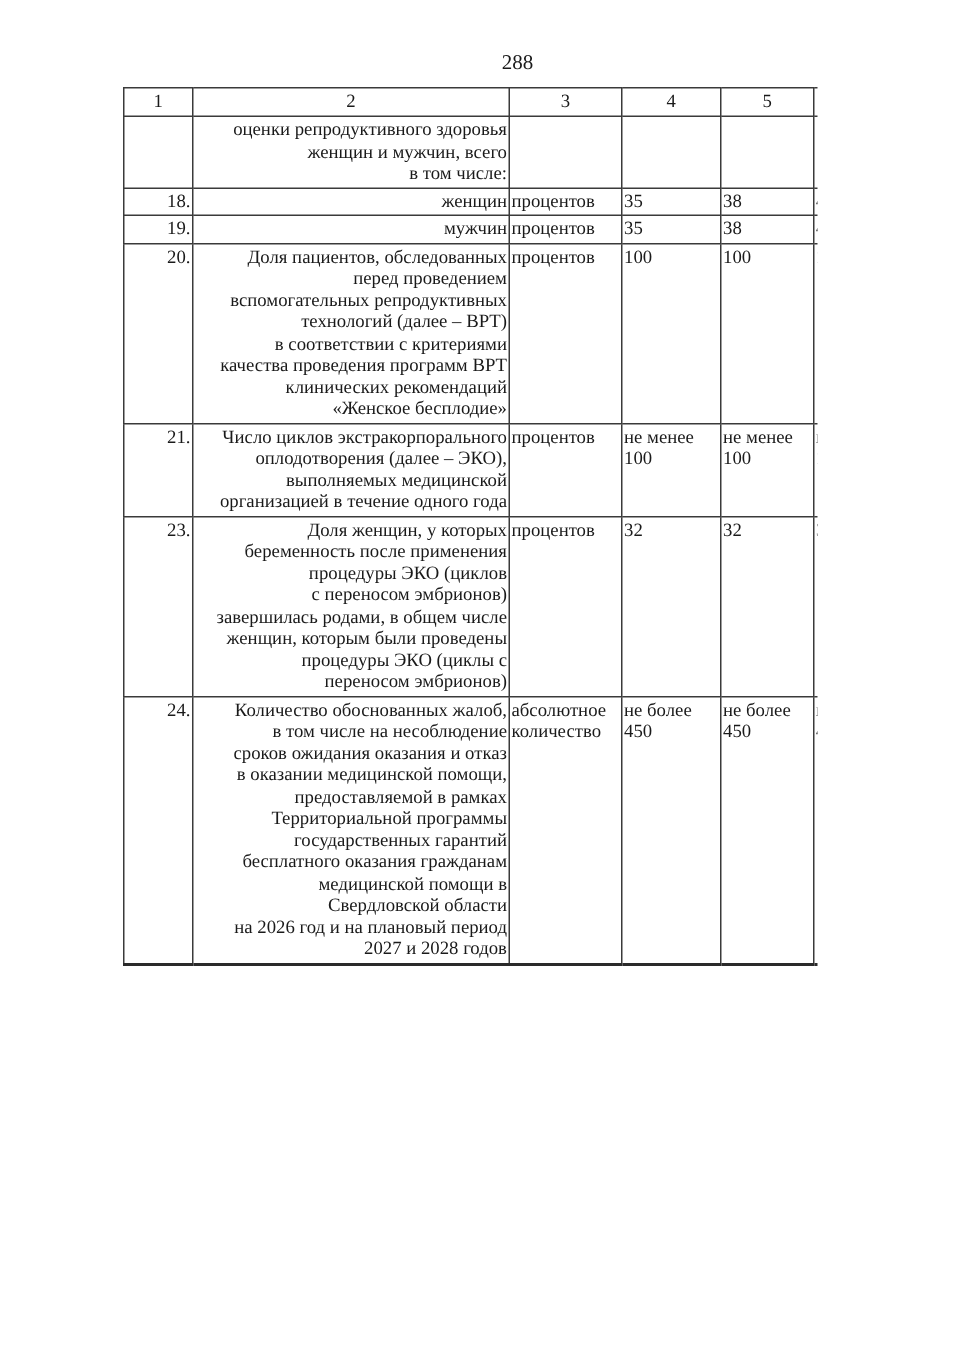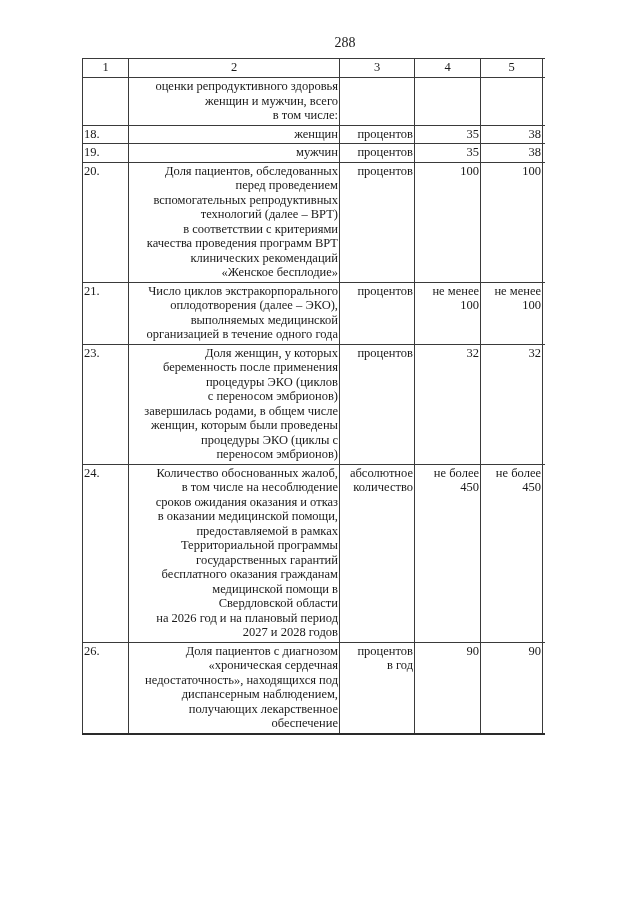--- a/index.html
+++ b/index.html
@@ -47,31 +47,31 @@
   table.doc-table tr:last-child td {
     border-bottom: 2px solid #2a2a2a;
   }
   th.c-h {
     height: 15px;
     text-align: center;
     vertical-align: middle;
     padding: 1px;
   }
   td.c-num {
-    text-align: left;
+    text-align: right;
   }
   td.c-ind {
     text-align: right;
     padding-left: 5px;
     padding-right: 2px;
     white-space: pre-line;
   }
   td.c-unit,
   td.c-val {
-    text-align: right;
+    text-align: left;
     white-space: pre-line;
   }
 </style>
 </head>
 <body>
 
 <div class="sheet">
 
   <div class="page-number">288</div>
 
@@ -181,30 +181,16 @@
 2027 и 2028 годов</td>
         <td class="c-unit">абсолютное
 количество</td>
         <td class="c-val">не более
 450</td>
         <td class="c-val">не более
 450</td>
         <td class="c-val">не более
 450</td>
       </tr>
-      <tr>
-        <td class="c-num">26.</td>
-        <td class="c-ind">Доля пациентов с диагнозом
-«хроническая сердечная
-недостаточность», находящихся под
-диспансерным наблюдением,
-получающих лекарственное
-обеспечение</td>
-        <td class="c-unit">процентов
-в год</td>
-        <td class="c-val">90</td>
-        <td class="c-val">90</td>
-        <td class="c-val">90</td>
-      </tr>
     </tbody>
   </table>
 
 </div>
 
 </body></html>

